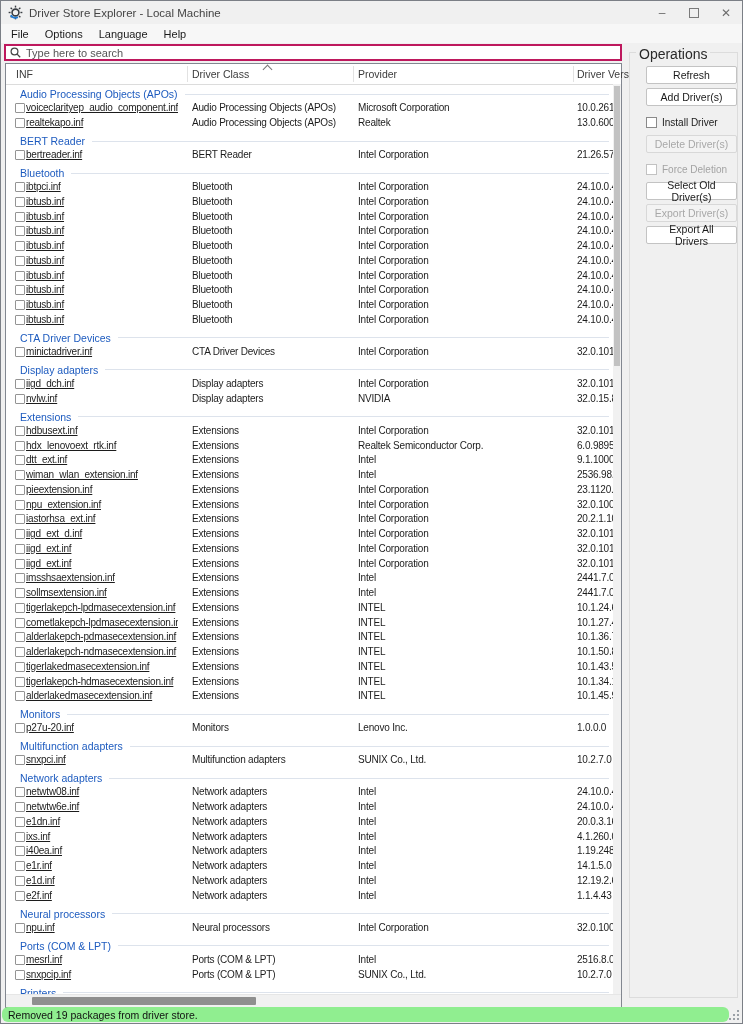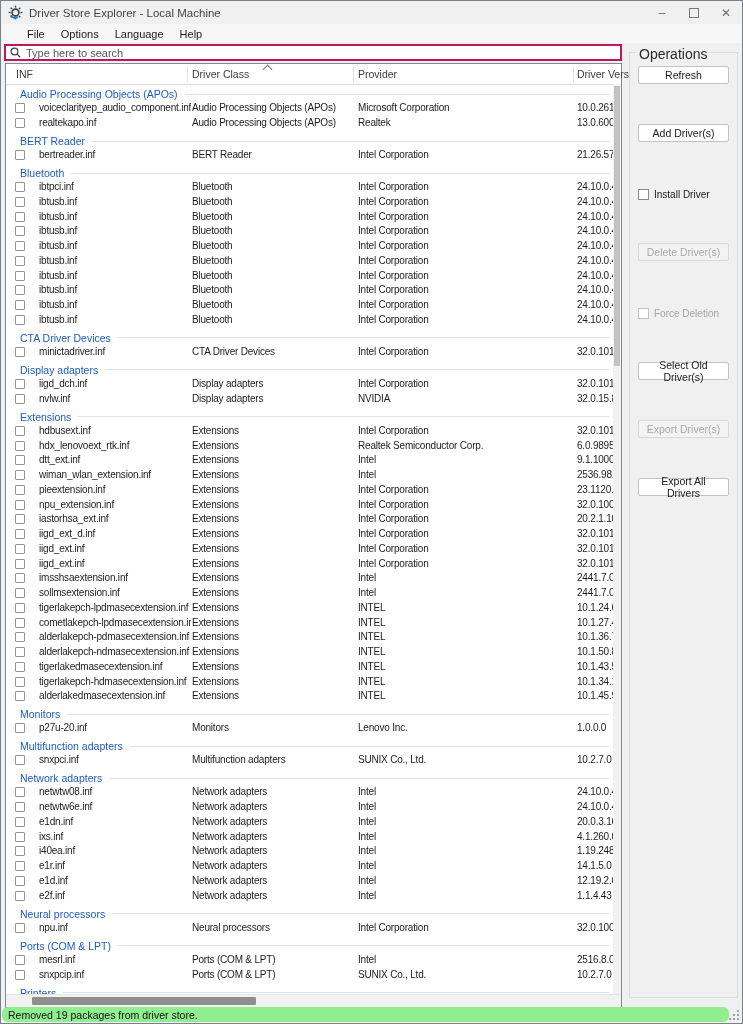--- a/index.html
+++ b/index.html
@@ -7,21 +7,21 @@
 
   
   .titlebar{position:absolute;left:0;top:0;right:0;height:23px;background:#f0f0f0;display:flex;align-items:center;}
   .app-icon{margin:0 6px 0 7px;width:15px;height:15px;display:flex;align-items:center;}
   .title-text{font-size:11.5px;color:#444;}
   .win-controls{position:absolute;right:0;top:0;height:23px;display:flex;}
   .wc{width:32px;height:23px;display:flex;align-items:center;justify-content:center;color:#6d6d6d;font-size:12px;cursor:default;}
   .wc-max-box{width:8px;height:8px;border:1px solid #7a7a7a;}
 
   
-  .menubar{position:absolute;left:0;top:23px;right:0;height:19px;background:#f7f7f7;display:flex;align-items:center;padding-left:18px;box-sizing:border-box;}
+  .menubar{position:absolute;left:0;top:23px;right:0;height:19px;background:#f7f7f7;display:flex;align-items:center;padding-left:2px;box-sizing:border-box;}
   .menu-item{font-size:11px;color:#1a1a1a;padding:2px 8px;}
 
   
   .searchbox{position:absolute;left:3px;top:43px;width:618px;height:17px;background:#fff;border:2px solid #be185d;box-sizing:border-box;display:flex;align-items:center;}
   .searchbox svg{margin:0 5px 0 4px;}
   .search-input{border:none;outline:none;flex:1;font-family:"Liberation Sans",sans-serif;font-size:11px;color:#222;background:transparent;padding:0;}
   .search-input::placeholder{color:#555;}
 
   
   .listview{position:absolute;left:4px;top:62px;width:617px;height:945px;background:#fff;border:1px solid #828790;box-sizing:border-box;}
@@ -31,35 +31,35 @@
   .sort-caret{position:absolute;left:258px;top:2px;width:6px;height:6px;border-left:1px solid #777;border-top:1px solid #777;transform:rotate(45deg);}
   .lv-rows{position:absolute;left:0;top:20px;right:8px;bottom:12px;overflow:hidden;}
 
   .grp{height:14px;margin-top:3.3px;display:flex;align-items:center;}
   .grp-name{margin-left:14px;font-size:10.5px;color:#1d5bbf;white-space:nowrap;}
   .grp-line{flex:1;height:1px;background:#dde3ec;margin:0 4px 0 7px;}
 
   .row{position:relative;height:14.75px;font-size:10px;letter-spacing:-0.2px;color:#1c1c1c;}
   .row .cb{position:absolute;left:9px;top:2px;width:10px;height:10px;border:1px solid #949494;border-radius:1px;background:#fff;box-sizing:border-box;}
   .cell{position:absolute;top:1px;white-space:nowrap;overflow:hidden;}
-  .c-inf{left:33px;width:152px;}
+  .c-inf{left:20px;width:152px;text-decoration:underline;}
   .c-class{left:186px;width:158px;}
   .c-prov{left:352px;width:212px;}
   .c-ver{left:571px;width:38px;}
 
   
   .vscroll{position:absolute;top:20px;right:0;bottom:12px;width:8px;background:#f1f1f1;}
   .vthumb{position:absolute;left:1px;right:1px;top:2px;height:280px;background:#c2c2c2;}
   .hscroll{position:absolute;left:0;right:0;bottom:0;height:12px;background:#f1f1f1;border-top:1px solid #e6e6e6;}
   .hthumb{position:absolute;top:2px;height:8px;left:26px;width:224px;background:#8f8f8f;border-radius:1px;}
 
   
   .opsbox{position:absolute;left:628px;top:51px;width:109px;height:946px;border:1px solid #dcdcdc;box-sizing:border-box;}
   .ops-title{position:absolute;top:-7px;left:6px;background:#f0f0f0;padding:0 3px;font-size:14px;color:#2a2a2a;}
-  .ops-items{padding-top:13px;display:flex;flex-direction:column;align-items:center;gap:36px;}
+  .ops-items{padding-top:13px;display:flex;flex-direction:column;align-items:flex-end;}
   .btn{width:91px;height:18px;margin-bottom:4px;background:#fff;border:1px solid #c3c3c3;border-radius:2px;font-family:"Liberation Sans",sans-serif;font-size:10.5px;color:#1a1a1a;display:flex;align-items:center;justify-content:center;box-sizing:border-box;}
   .btn.disabled{background:#f3f3f3;border-color:#d8d8d8;color:#a8a8a8;}
   .cbrow{width:91px;height:13px;margin:6px 0;display:flex;align-items:center;}
   .cbrow .box{width:11px;height:11px;border:1px solid #8a8a8a;background:#fff;margin-right:5px;box-sizing:border-box;flex:none;}
   .cbrow .lbl{font-size:10px;color:#1a1a1a;white-space:nowrap;}
   .cbrow.disabled .box{border-color:#c2c2c2;}
   .cbrow.disabled .lbl{color:#a3a3a3;}
 
   
   .statusbar{position:absolute;left:1px;right:1px;bottom:1px;height:15px;display:flex;}

